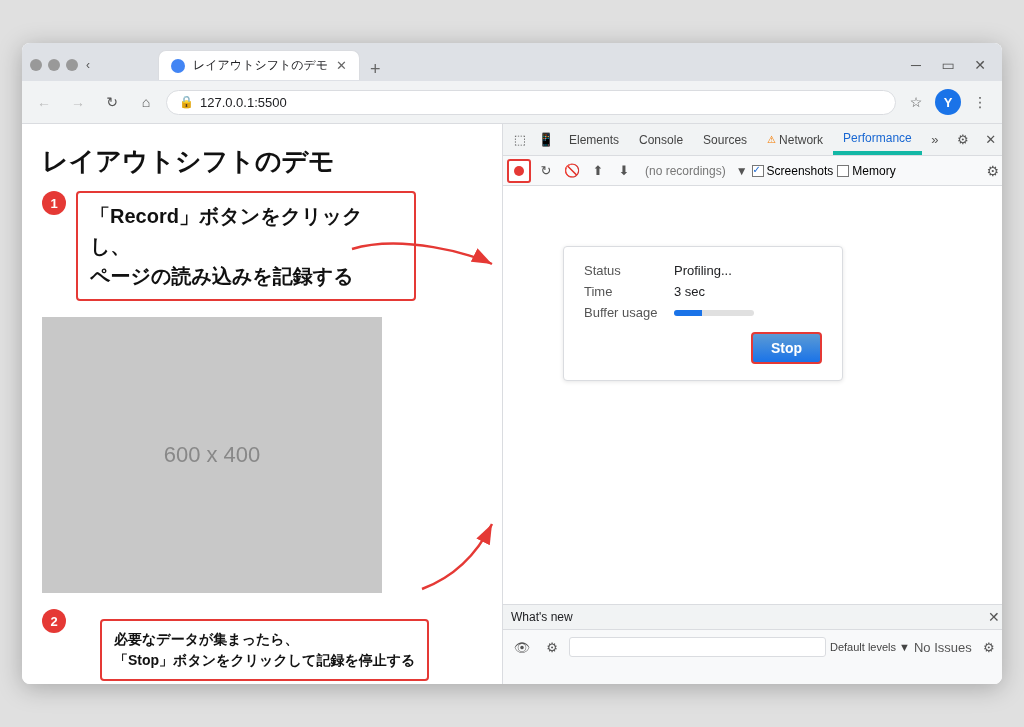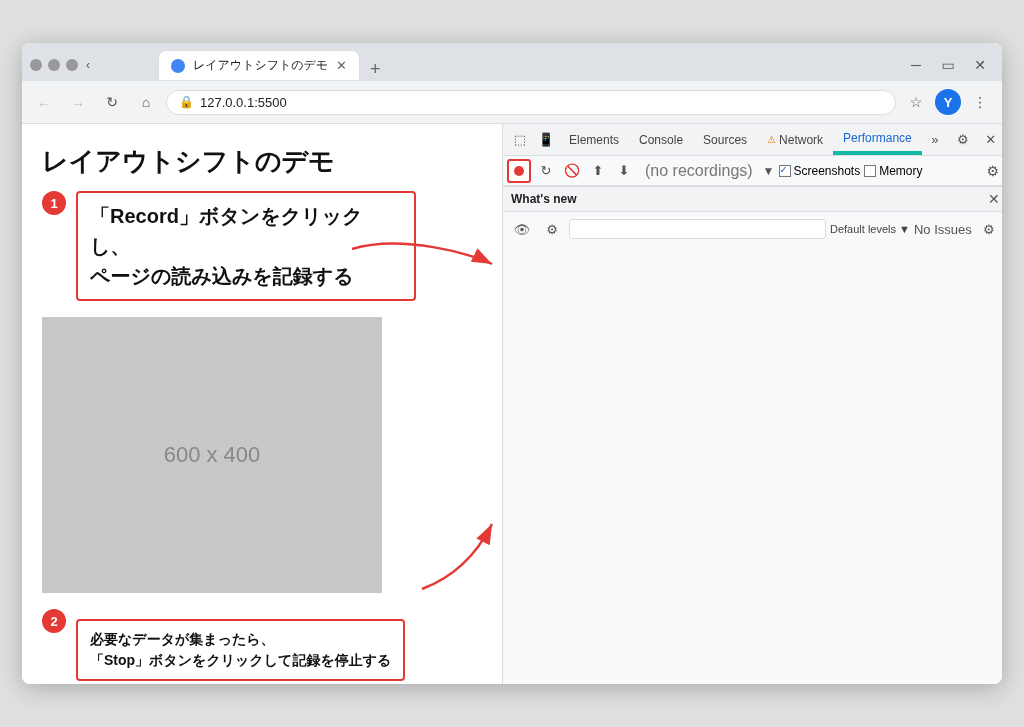--- a/index.html
+++ b/index.html
@@ -186,20 +186,21 @@
       background: #fff;
       border: 2px solid #e53935;
       border-radius: 4px;
       padding: 8px 12px;
       font-size: 14px;
       font-weight: bold;
       color: #111;
       line-height: 1.5;
       max-width: 420px;
       margin-top: 10px;
+      margin-left: 24px;
     }
     
     .arrow-overlay {
       position: absolute;
       top: 0; left: 0;
       width: 100%; height: 100%;
       pointer-events: none;
     }
     
     .devtools-panel {
@@ -270,21 +271,21 @@
       background: #e53935;
     }
     .toolbar-btn {
       width: 22px; height: 22px;
       border: none; background: none;
       cursor: pointer;
       display: flex; align-items: center; justify-content: center;
       color: #555; font-size: 13px; border-radius: 3px;
     }
     .recordings-text {
-      font-size: 16px;
+      font-size: 12px;
       color: #777;
       padding: 0 6px;
     }
     .toolbar-dropdown {
       font-size: 12px;
       color: #555;
     }
     .screenshots-label {
       font-size: 12px;
       display: flex; align-items: center; gap: 3px;
@@ -377,21 +378,21 @@
     .whatsnew-header {
       display: flex;
       align-items: center;
       padding: 4px 8px;
       background: #f1f3f4;
       border-bottom: 1px solid #dadce0;
       color: #202124;
       font-size: 12px;
     }
     .whatsnew-title {
-      font-weight: 700;
+      font-weight: 400;
       text-align: right;
     }
     .whatsnew-close {
       margin-left: auto;
       cursor: pointer;
       font-size: 14px;
       color: #555;
     }
     .whatsnew-toolbar {
       display: flex;
@@ -544,20 +545,42 @@
           <span class="checkbox checked"></span>
           <span>Screenshots</span>
         </label>
         <label class="screenshots-label">
           <span class="checkbox"></span>
           <span>Memory</span>
         </label>
         <button class="gear-btn">⚙</button>
       </div>
 
+      <div class="devtools-main">
+
+        <div class="profiling-card">
+          <div class="profiling-row">
+            <span class="profiling-label">Status</span>
+            <span class="profiling-value">Profiling...</span>
+          </div>
+          <div class="profiling-row">
+            <span class="profiling-label">Time</span>
+            <span class="profiling-value">3 sec</span>
+          </div>
+          <div class="profiling-row">
+            <span class="profiling-label">Buffer usage</span>
+            <div class="buffer-bar-wrap">
+              <div class="buffer-bar">
+                <div class="buffer-fill"></div>
+              </div>
+            </div>
+          </div>
+          <button class="stop-btn">Stop</button>
+        </div>
+      </div>
 
       <div class="whatsnew-panel">
         <div class="whatsnew-header">
           <span class="whatsnew-title">What's new</span>
           <span class="whatsnew-close">✕</span>
         </div>
         <div class="whatsnew-toolbar">
           <button class="devtools-icon-btn">👁</button>
           <button class="devtools-icon-btn">⚙</button>
           <input class="filter-input" type="text" style="">

